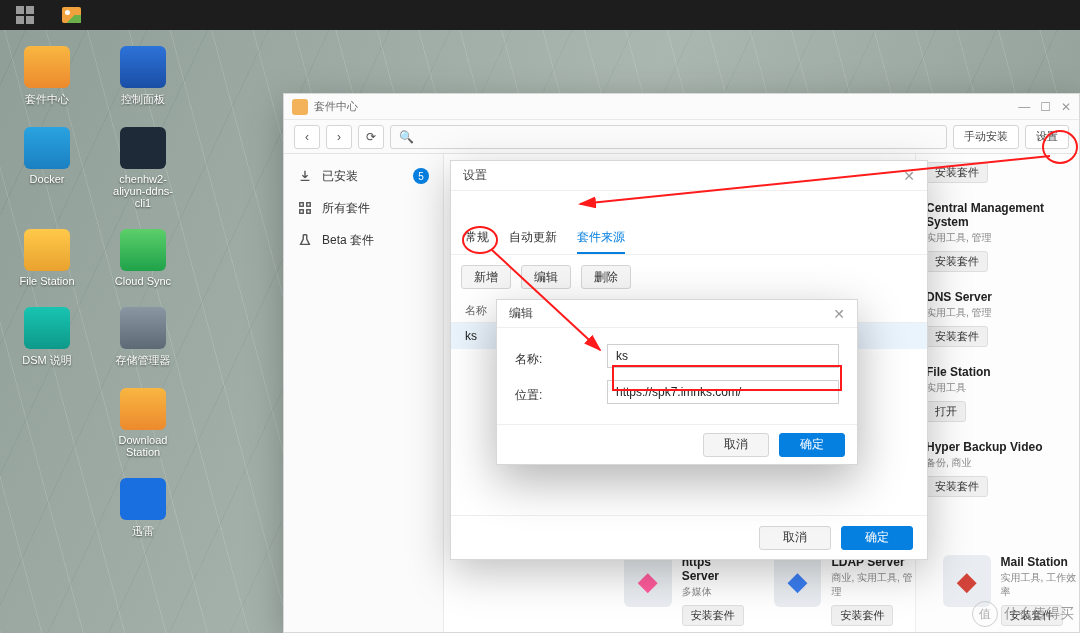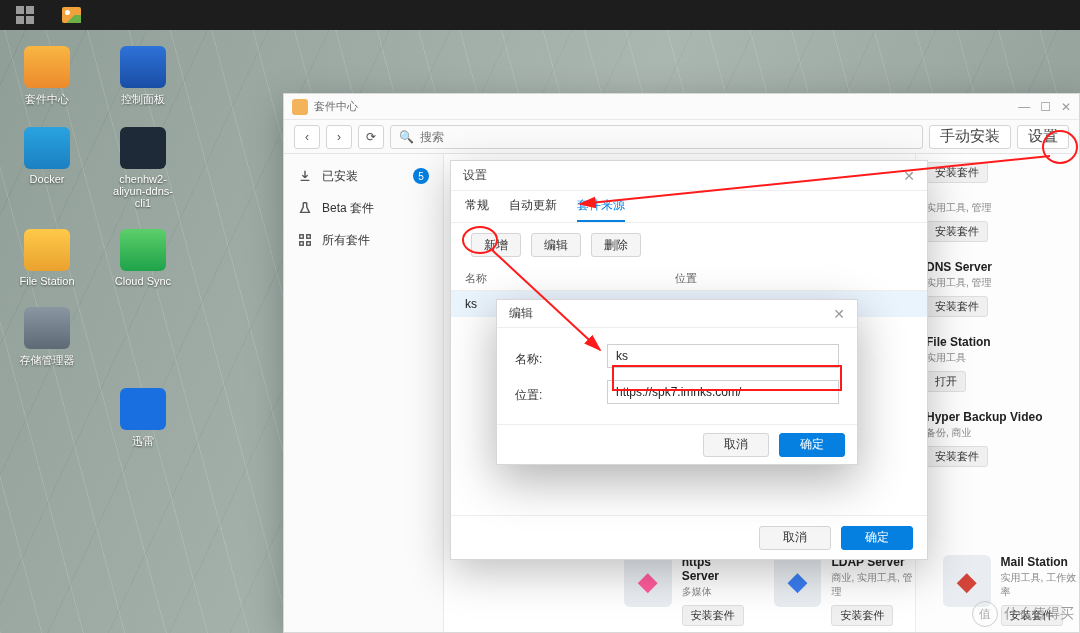--- a/index.html
+++ b/index.html
@@ -46,21 +46,21 @@
 .pkwin{position:absolute; left:283px; top:93px; width:797px; height:540px; background:#fbfbfb; border:1px solid #d8d8d8; box-shadow:0 10px 35px rgba(0,0,0,.25); display:flex; flex-direction:column; overflow:hidden;}
 .pkwin .titlebar{height:26px; display:flex; align-items:center; padding:0 8px; border-bottom:1px solid #e9e9e9; font-size:11px; color:#6d6d6d;}
 .titlebar .ticon{width:16px;height:16px;background:#f2b35a;border-radius:3px;margin-right:6px;display:inline-block;}
 .titlebar .wctrl{margin-left:auto;display:flex;gap:10px;color:#9a9a9a;font-size:12px;}
 .titlebar .wctrl span{cursor:default;}
 
 .toolbar{height:34px; display:flex; align-items:center; border-bottom:1px solid #e4e4e4; padding:0 10px; gap:6px;}
 .tbtn{width:26px;height:24px;border:1px solid #d5d5d5;border-radius:3px;background:#fff;display:flex;align-items:center;justify-content:center;color:#555;font-size:12px;}
 .search{flex:1;display:flex;align-items:center;border:1px solid #d5d5d5;border-radius:3px;height:24px;padding:0 8px;color:#9a9a9a;font-size:12px;gap:6px;}
 .search input{border:0;outline:0;flex:1;font-size:12px;background:transparent;}
-.txtbtn{height:24px;padding:0 10px;border:1px solid #d5d5d5;border-radius:3px;background:#fff;font-size:15px;color:#444;display:flex;align-items:center;}
+.txtbtn{height:24px;padding:0 10px;border:1px solid #d5d5d5;border-radius:3px;background:#fff;font-size:11px;color:#444;display:flex;align-items:center;}
 
 .body{flex:1;display:flex;min-height:0;}
 .sidebar{width:160px;border-right:1px solid #eaeaea;padding:6px 0;}
 .sitem{height:32px;display:flex;align-items:center;padding:0 14px;font-size:12px;color:#333;gap:10px;position:relative;}
 .sitem .badge{margin-left:auto;background:#057fe0;color:#fff;border-radius:9px;font-size:10px;min-width:16px;height:16px;display:flex;align-items:center;justify-content:center;padding:0 4px;}
 .sitem svg{width:14px;height:14px;stroke:#555;fill:none;stroke-width:1.6;}
 
 .main{flex:1;position:relative;background:#fff;overflow:hidden;}
 
 
@@ -75,23 +75,23 @@
 .pkg{display:flex;gap:10px;align-items:flex-start;}
 .pkg .pic{width:52px;height:52px;border-radius:6px;background:#e9edf1;display:flex;align-items:center;justify-content:center;font-size:26px;}
 .pkg .txt h5{font-size:12px;font-weight:600;color:#222;}
 .pkg .txt .cat{font-size:10px;color:#888;margin:2px 0 6px;}
 
 
 .modal1{position:absolute; left:450px; top:160px; width:478px; height:400px; background:#fff; border:1px solid #d7d7d7; box-shadow:0 12px 40px rgba(0,0,0,.25); display:flex; flex-direction:column;}
 .modal1 .mtitle{height:30px;display:flex;align-items:center;padding:0 12px;font-size:12px;color:#444;border-bottom:1px solid #eee;}
 .modal1 .mtitle .xclose{margin-left:auto;color:#999;font-size:14px;}
 .modal1 .tabs{display:flex;gap:20px;padding:6px 14px 0;font-size:12px;color:#333;border-bottom:1px solid #eee;}
-.modal1 .tabs span{padding-bottom:6px;cursor:default;}
+.modal1 .tabs span{padding-bottom:6px;cursor:default;margin-top:32px;}
 .modal1 .tabs .active{color:#057fe0;border-bottom:2px solid #057fe0;}
-.modal1 .btnrow{display:flex;gap:10px;padding:10px 20px;}
+.modal1 .btnrow{display:flex;gap:10px;padding:10px 10px;}
 .smallbtn{height:24px;padding:0 12px;border:1px solid #d5d5d5;border-radius:3px;background:#f5f5f5;font-size:12px;color:#333;display:flex;align-items:center;}
 .tblhead{display:flex;font-size:11px;color:#666;padding:4px 14px;border-bottom:1px solid #eee;}
 .tblhead .c1{width:210px;}
 .tblrow{display:flex;font-size:12px;color:#222;padding:6px 14px;background:#eaf4fd;}
 .tblrow .c1{width:210px;}
 .modal1 .mfoot{margin-top:auto;height:44px;border-top:1px solid #eee;display:flex;align-items:center;justify-content:flex-end;padding:0 14px;gap:10px;}
 .primary{background:#057fe0;border-color:#057fe0;color:#fff;}
 .modal1 .mfoot .smallbtn{min-width:72px;justify-content:center;}
 
 
@@ -148,24 +148,32 @@
     </div>
     <div class="dicon">
       <div class="gfx folder"></div>
       <span>File Station</span>
     </div>
     <div class="dicon">
       <div class="gfx cloud"></div>
       <span>Cloud Sync</span>
     </div>
     <div class="dicon">
+      <div class="gfx q"></div>
+      <span>DSM 说明</span>
+    </div>
+    <div class="dicon">
       <div class="gfx db"></div>
       <span>存储管理器</span>
     </div>
     <div style="visibility: hidden;"></div>
+    <div class="dicon">
+      <div class="gfx dl"></div>
+      <span>Download Station</span>
+    </div>
     <div style="visibility: hidden;"></div>
     <div class="dicon">
       <div class="gfx bird"></div>
       <span>迅雷</span>
     </div>
   </div>
 
 <div class="pkwin">
   <div class="titlebar">
     <span class="ticon"></span>
@@ -175,54 +183,53 @@
       <span>☐</span>
       <span>✕</span>
     </div>
   </div>
   <div class="toolbar">
     <div class="tbtn">‹</div>
     <div class="tbtn">›</div>
     <div class="tbtn">⟳</div>
     <div class="search">
       <span>🔍</span>
-      <input placeholder="搜索" style="">
     </div>
     <div class="txtbtn">手动安装</div>
     <div class="txtbtn">设置</div>
   </div>
   <div class="body">
     <div class="sidebar" id="sb">
         <div class="sitem">
           <svg viewBox="0 0 16 16">
             <path d="M8 2v8m0 0l-3-3m3 3l3-3M3 13h10"></path>
           </svg>
           <span>已安装</span>
           <span class="badge">5</span>
         </div>
         <div class="sitem">
           <svg viewBox="0 0 16 16">
-            <path d="M6 2v5L3 13h10L10 7V2M6 2h4"></path>
-          </svg>
-          <span>Beta 套件</span>
-        </div>
-        <div class="sitem">
-          <svg viewBox="0 0 16 16">
             <rect x="2" y="2" width="4" height="4"></rect>
             <rect x="10" y="2" width="4" height="4"></rect>
             <rect x="2" y="10" width="4" height="4"></rect>
             <rect x="10" y="10" width="4" height="4"></rect>
           </svg>
           <span>所有套件</span>
         </div>
+        <div class="sitem">
+          <svg viewBox="0 0 16 16">
+            <path d="M6 2v5L3 13h10L10 7V2M6 2h4"></path>
+          </svg>
+          <span>Beta 套件</span>
+        </div>
       </div>
     <div class="main">
       <div class="rcol" id="rcol">
           <div class="rblock"><span class="pill">安装套件</span></div>
-          <div class="rblock"><div class="sub">实用工具, 管理</div><span class="pill">安装套件</span></div>
+          <div class="rblock"><h4>Central Management System</h4><div class="sub">实用工具, 管理</div><span class="pill">安装套件</span></div>
           <div class="rblock"><h4>DNS Server</h4><div class="sub">实用工具, 管理</div><span class="pill">安装套件</span></div>
           <div class="rblock"><h4>File Station</h4><div class="sub">实用工具</div><span class="pill">打开</span></div>
           <div class="rblock"><h4>Hyper Backup Video</h4><div class="sub">备份, 商业</div><span class="pill">安装套件</span></div>
         </div>
       <div class="pkrow" id="pkrow">
           <div class="pkg">
             <div class="pic" style="color:#ff5c9c">◆</div>
             <div class="txt"><h5>https Server</h5><div class="cat">多媒体</div><span class="pill">安装套件</span></div>
           </div>
           <div class="pkg">

